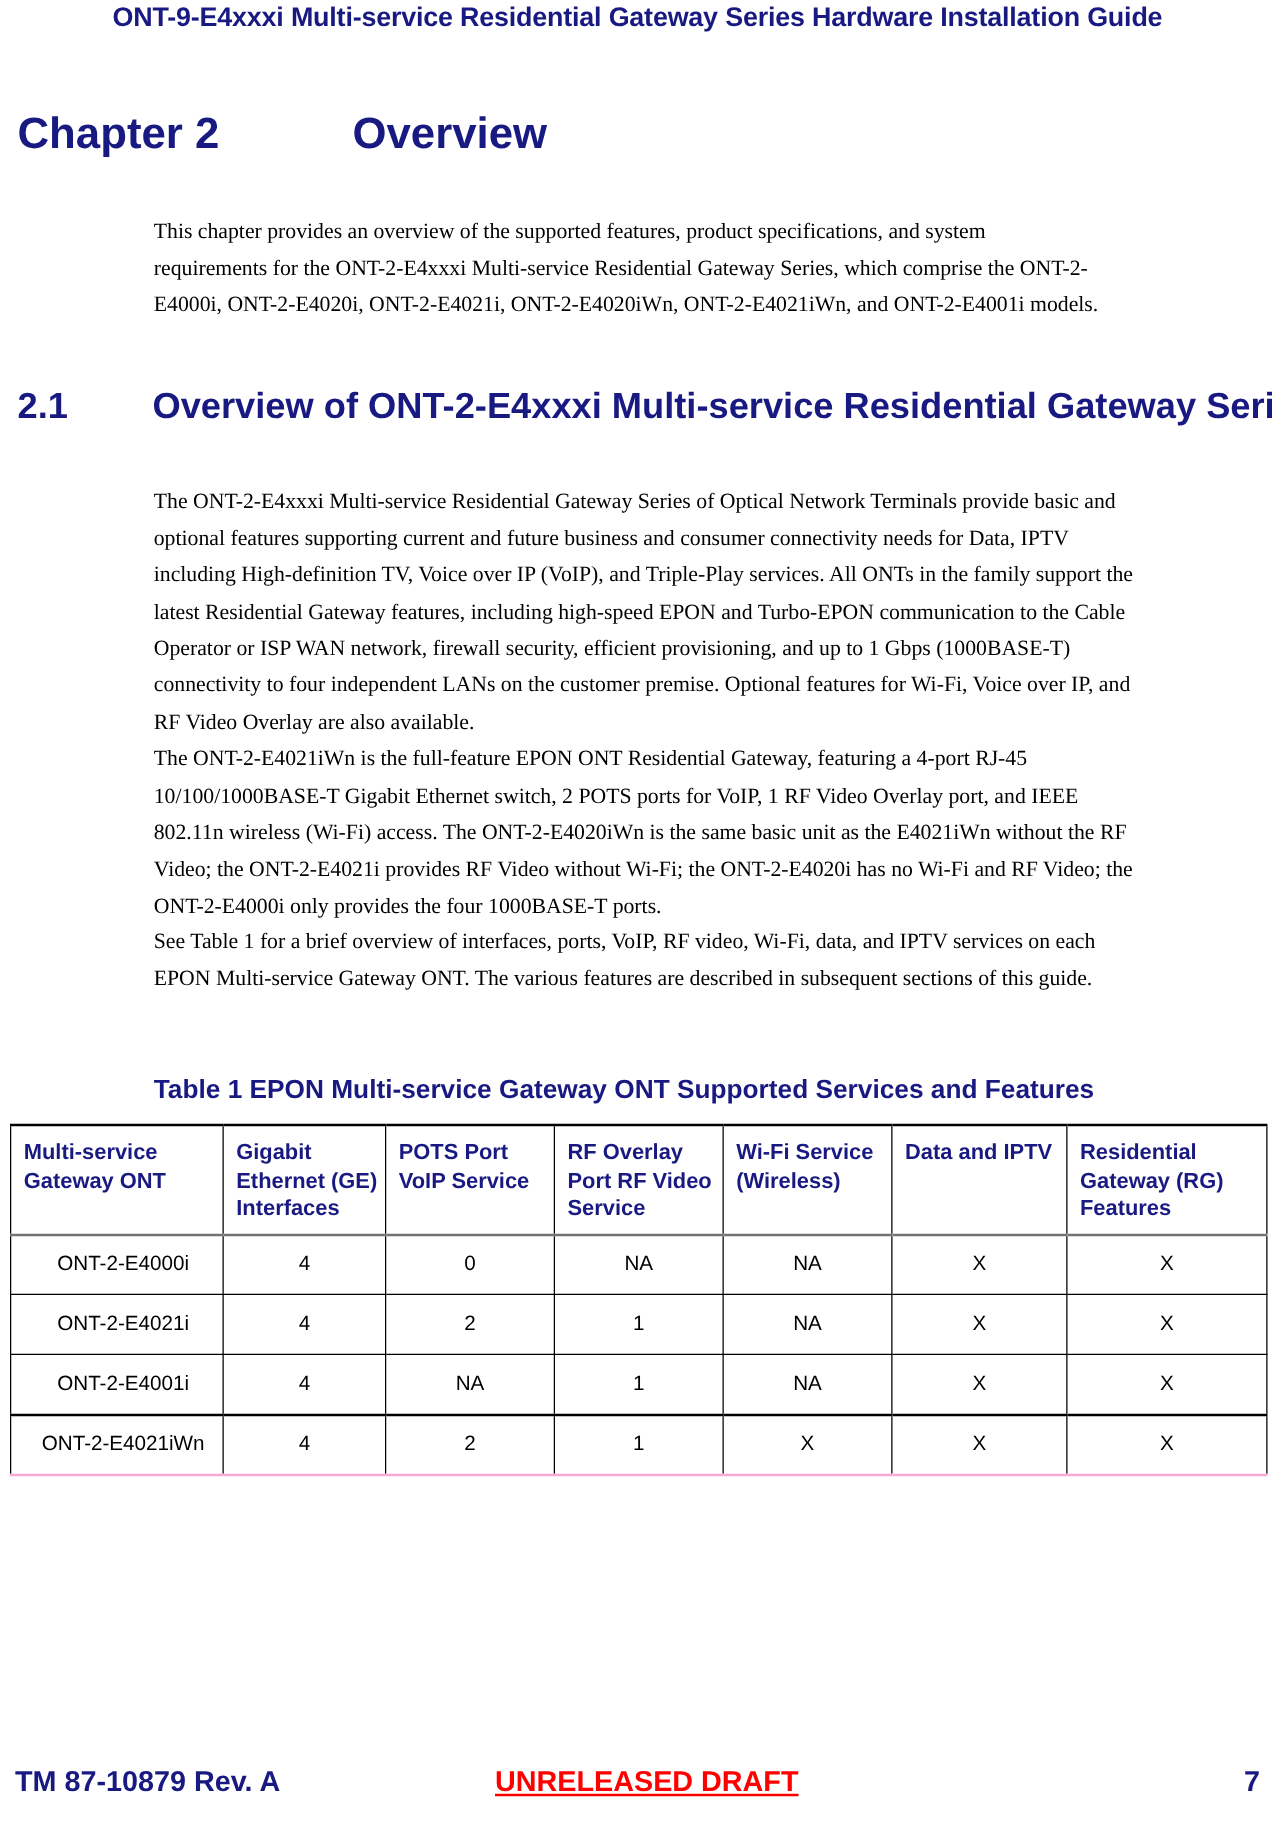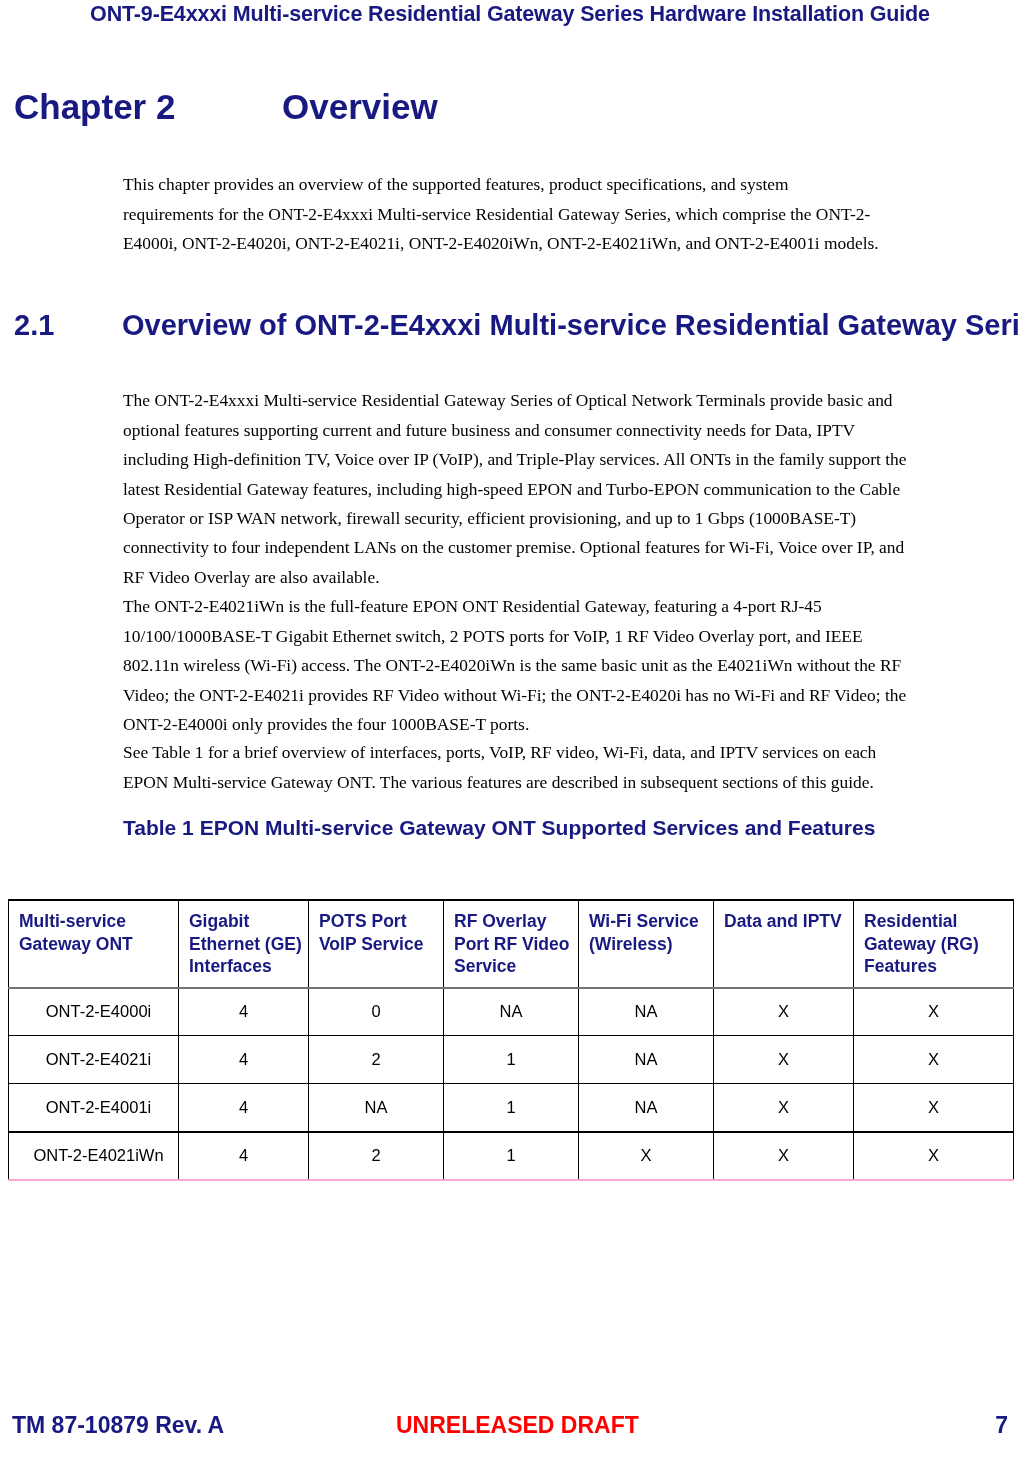--- a/index.html
+++ b/index.html
@@ -82,21 +82,21 @@
     white-space: nowrap;
   }
   .section-heading .sec-num {
     display: inline-block;
     width: 108px;
   }
 
   
   .table-caption {
     position: absolute;
-    top: 816px;
+    top: 860px;
     left: 123px;
     font-family: "Liberation Sans", "DejaVu Sans", sans-serif;
     font-weight: bold;
     font-size: 21px;
     color: #191982;
     white-space: nowrap;
   }
 
   
   .data-table {
@@ -175,20 +175,21 @@
     top: 0;
     color: #191982;
     white-space: nowrap;
   }
   .footer-center {
     position: absolute;
     left: 396px;
     top: 0;
     color: #FF0000;
     white-space: nowrap;
+    text-decoration: underline;
   }
   .footer-right {
     position: absolute;
     right: 12px;
     top: 0;
     color: #191982;
     white-space: nowrap;
   }
 </style>
 </head>

